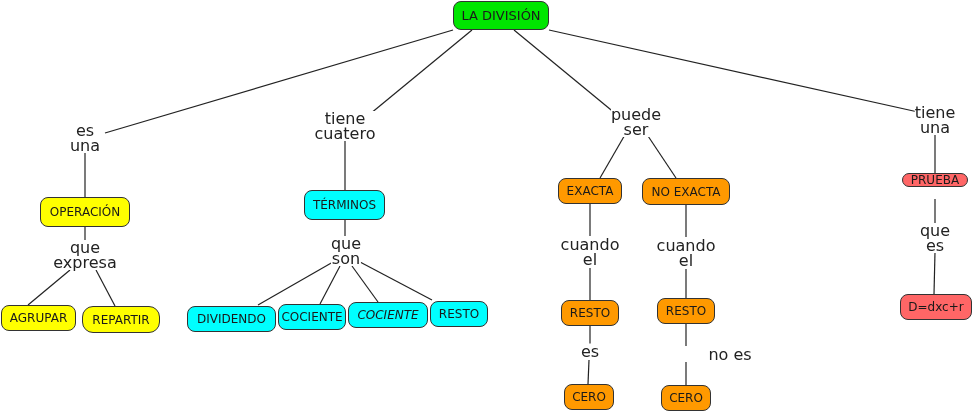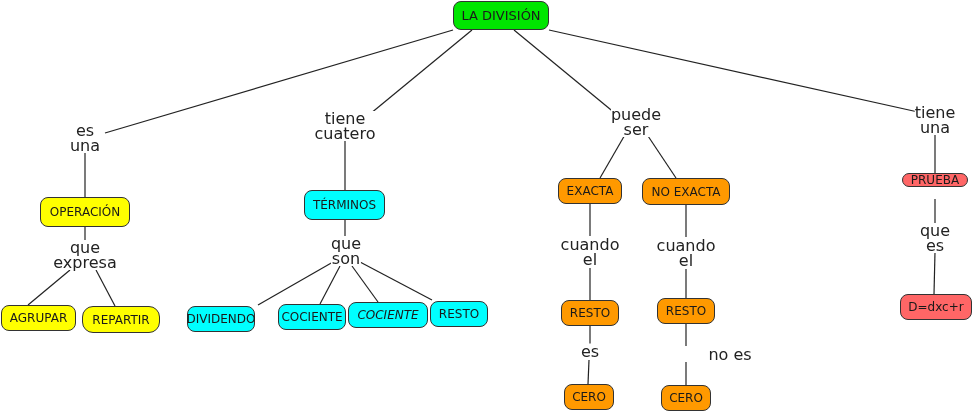--- a/index.html
+++ b/index.html
@@ -55,21 +55,21 @@
 <div class="node" style="left: 1px; top: 305px; width: 75px; height: 26px; background: rgb(255, 255, 0);">
     <span>AGRUPAR</span>
   </div>
 <div class="node" style="left: 82px; top: 306px; width: 78px; height: 27px; background: rgb(255, 255, 0); border-radius: 11px;">
     <span>REPARTIR</span>
   </div>
 
 <div class="node" style="left: 304px; top: 190px; width: 81px; height: 30px; background: rgb(0, 255, 255);">
     <span>TÉRMINOS</span>
   </div>
-<div class="node" style="left: 187px; top: 306px; width: 68px; height: 26px; background: rgb(0, 255, 255);">
+<div class="node" style="left: 187px; top: 306px; width: 89px; height: 26px; background: rgb(0, 255, 255);">
     <span>DIVIDENDO</span>
   </div>
 <div class="node" style="left: 278px; top: 304px; width: 68px; height: 26px; background: rgb(0, 255, 255);">
     <span>COCIENTE</span>
   </div>
 <div class="node" style="left: 348px; top: 302px; width: 80px; height: 26px; background: rgb(0, 255, 255); font-style: italic;">
     <span>COCIENTE</span>
   </div>
 <div class="node" style="left: 430px; top: 301px; width: 58px; height: 26px; background: rgb(0, 255, 255);">
     <span>RESTO</span>

